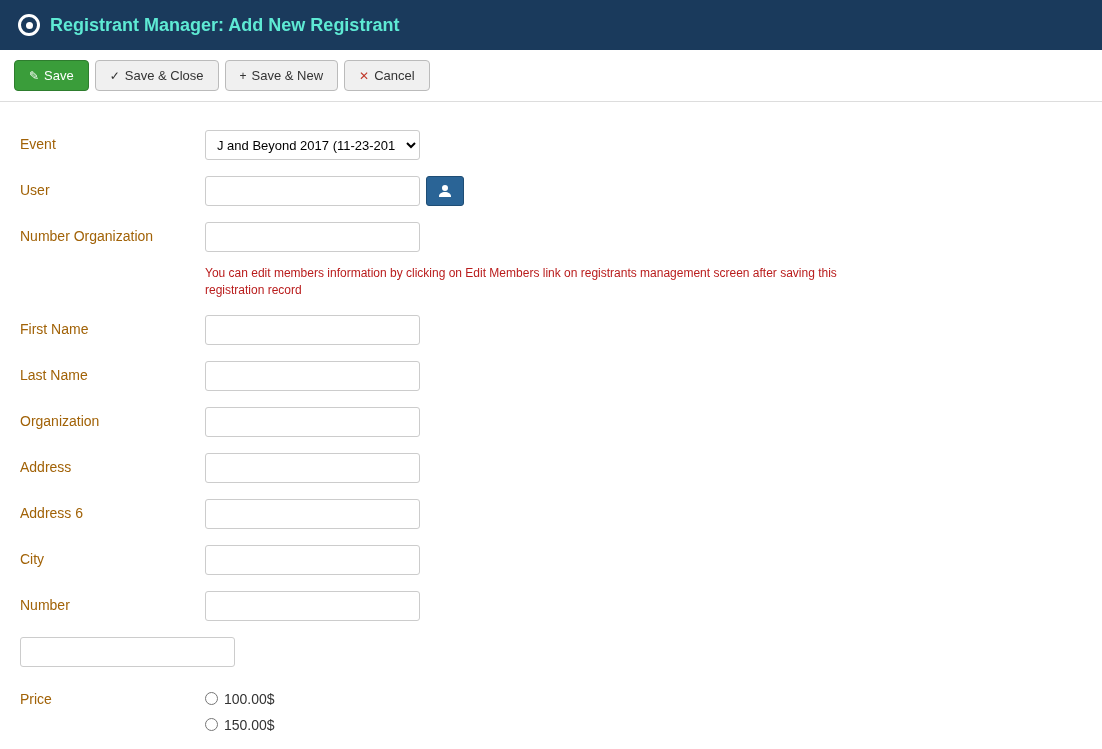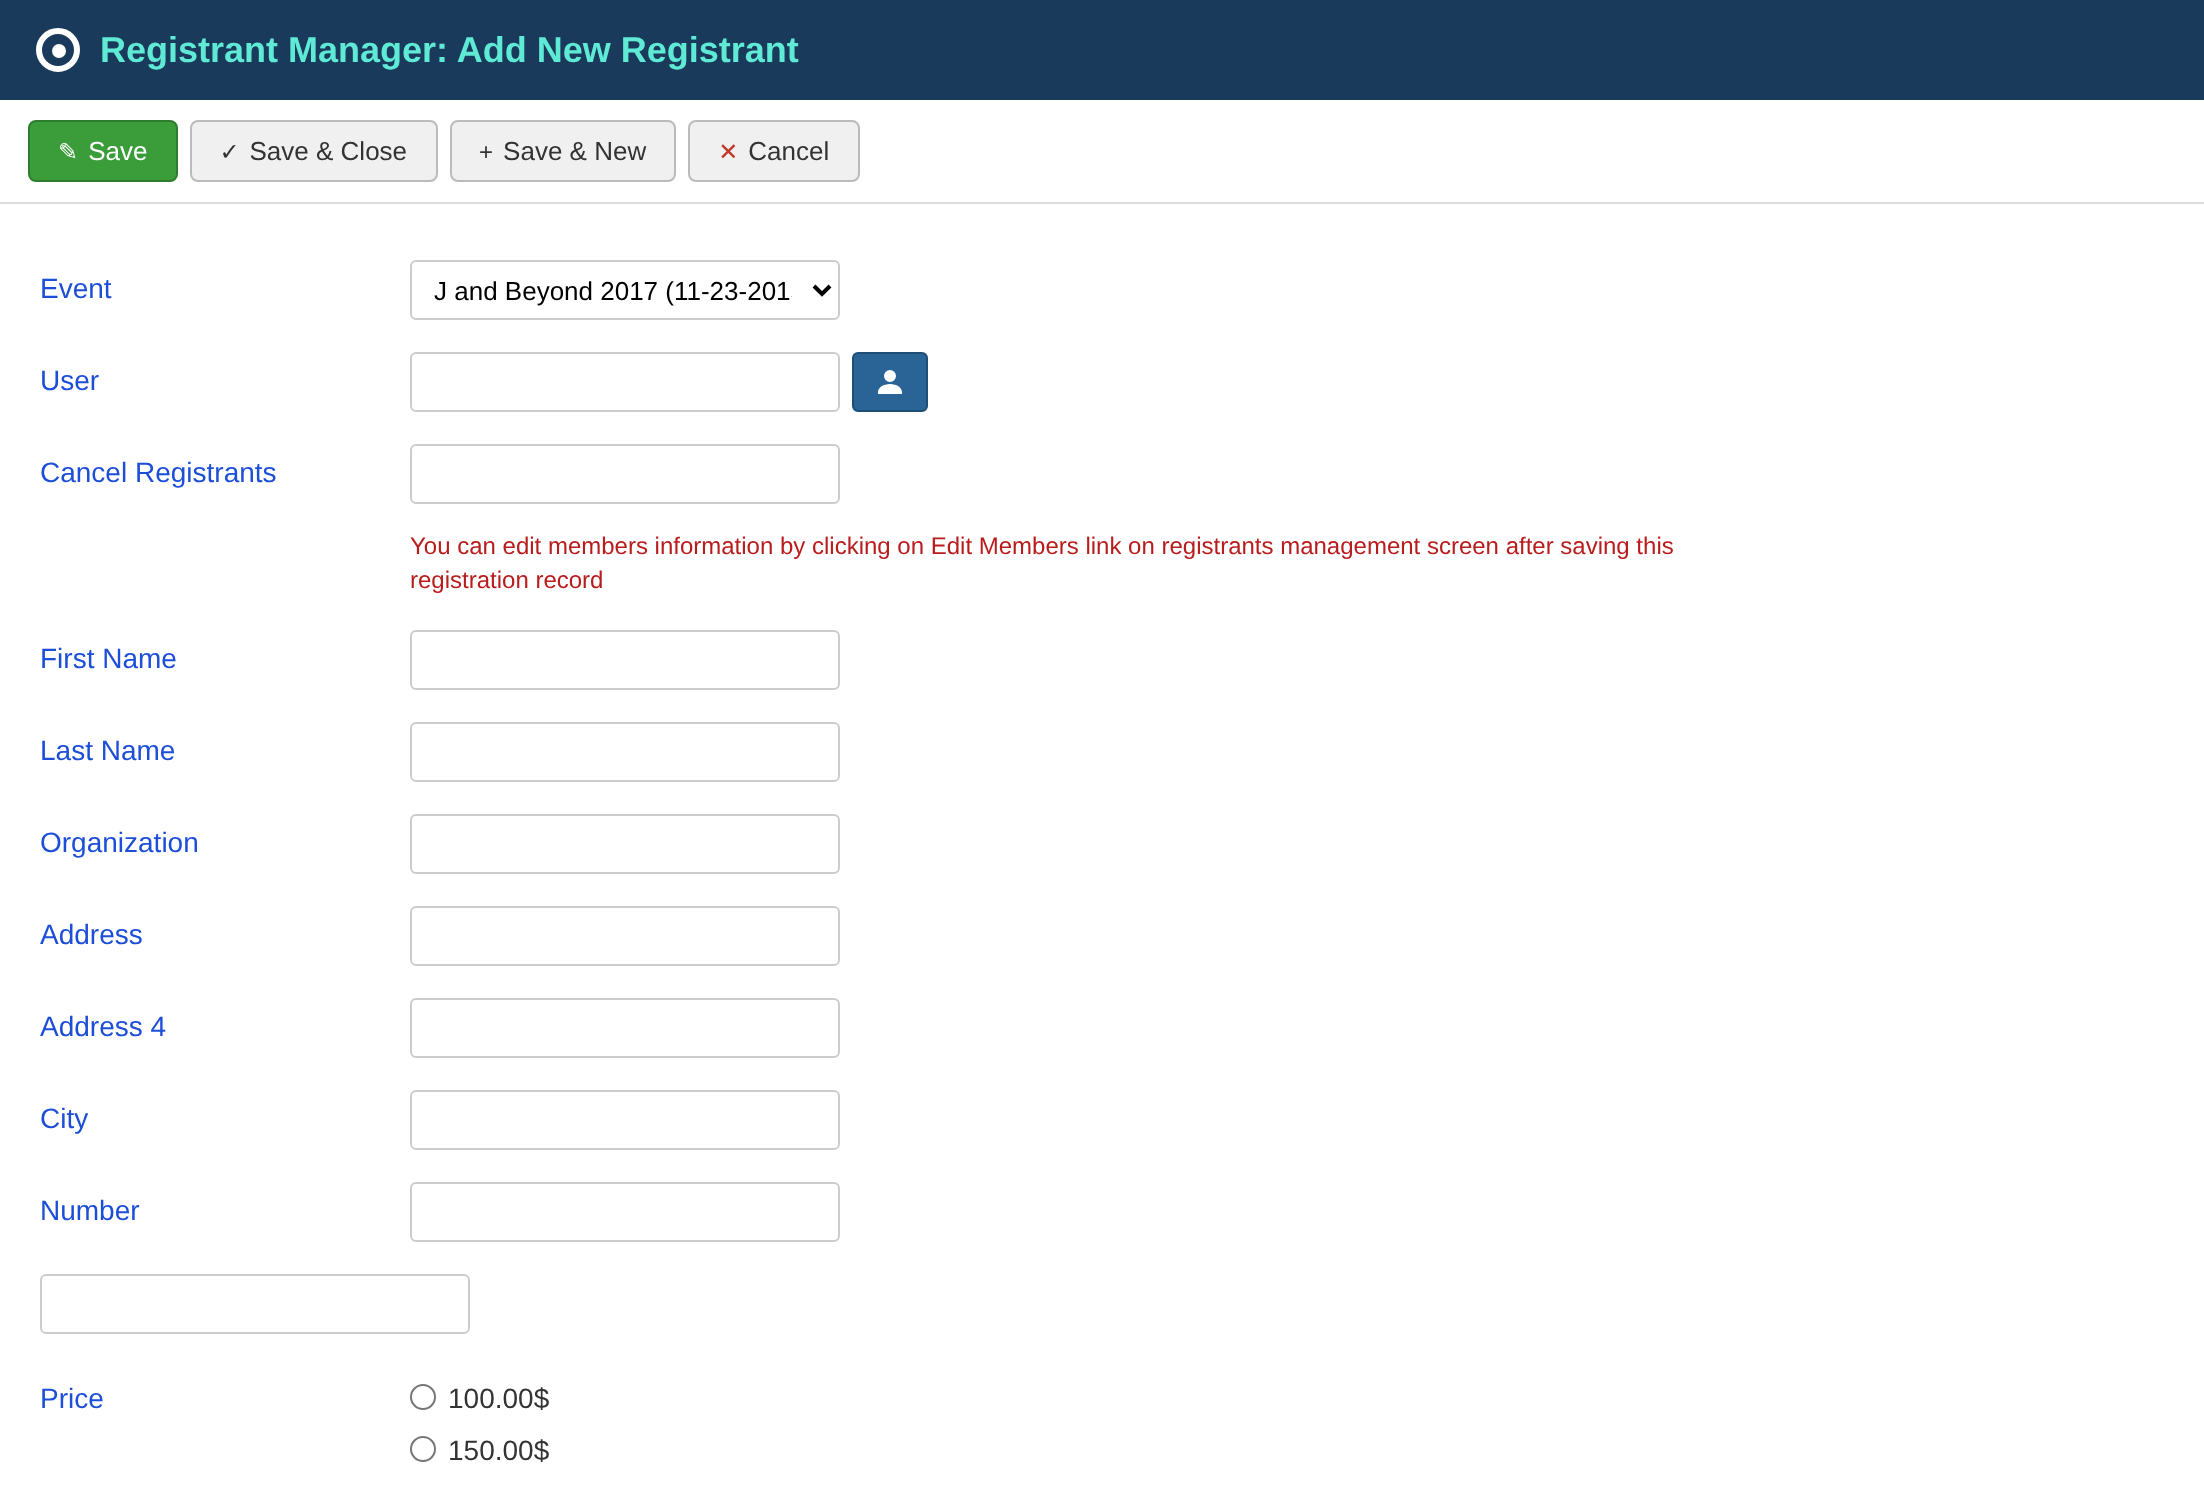--- a/index.html
+++ b/index.html
@@ -81,21 +81,21 @@
     .form-row {
       display: flex;
       align-items: flex-start;
       padding: 8px 0;
       min-height: 40px;
     }
     .form-label {
       width: 185px;
       flex-shrink: 0;
       padding-top: 6px;
-      color: #1d4ed8;
+      color: #a16207;
       font-size: 14px;
     }
     .form-field {
       flex: 1;
       display: flex;
       align-items: flex-start;
       gap: 6px;
       flex-wrap: wrap;
     }
 
@@ -203,21 +203,21 @@
       <input type="text" class="input-user" value="" style="">
       <button class="user-btn">
         <svg viewBox="0 0 16 16">
           <path d="M8 8a3 3 0 1 0 0-6 3 3 0 0 0 0 6zm0 1c-3.3 0-6 1.8-6 4v1h12v-1c0-2.2-2.7-4-6-4z"></path>
         </svg>
       </button>
     </div>
   </div>
 
   <div class="form-row">
-    <div class="form-label">Cancel Registrants</div>
+    <div class="form-label">Number Organization</div>
     <div class="form-field">
       <input type="text" class="input-number" value="" style="">
       <div class="hint-text">You can edit members information by clicking on Edit Members link on registrants management screen after saving this registration record</div>
     </div>
   </div>
 
   <div class="form-row">
     <div class="form-label">First Name</div>
     <div class="form-field">
       <input type="text" class="input-std" value="" style="">
@@ -239,21 +239,21 @@
   </div>
 
   <div class="form-row">
     <div class="form-label">Address</div>
     <div class="form-field">
       <input type="text" class="input-std" value="" style="">
     </div>
   </div>
 
   <div class="form-row">
-    <div class="form-label">Address 4</div>
+    <div class="form-label">Address 6</div>
     <div class="form-field">
       <input type="text" class="input-std" value="" style="">
     </div>
   </div>
 
   <div class="form-row">
     <div class="form-label">City</div>
     <div class="form-field">
       <input type="text" class="input-std" value="" style="">
     </div>

